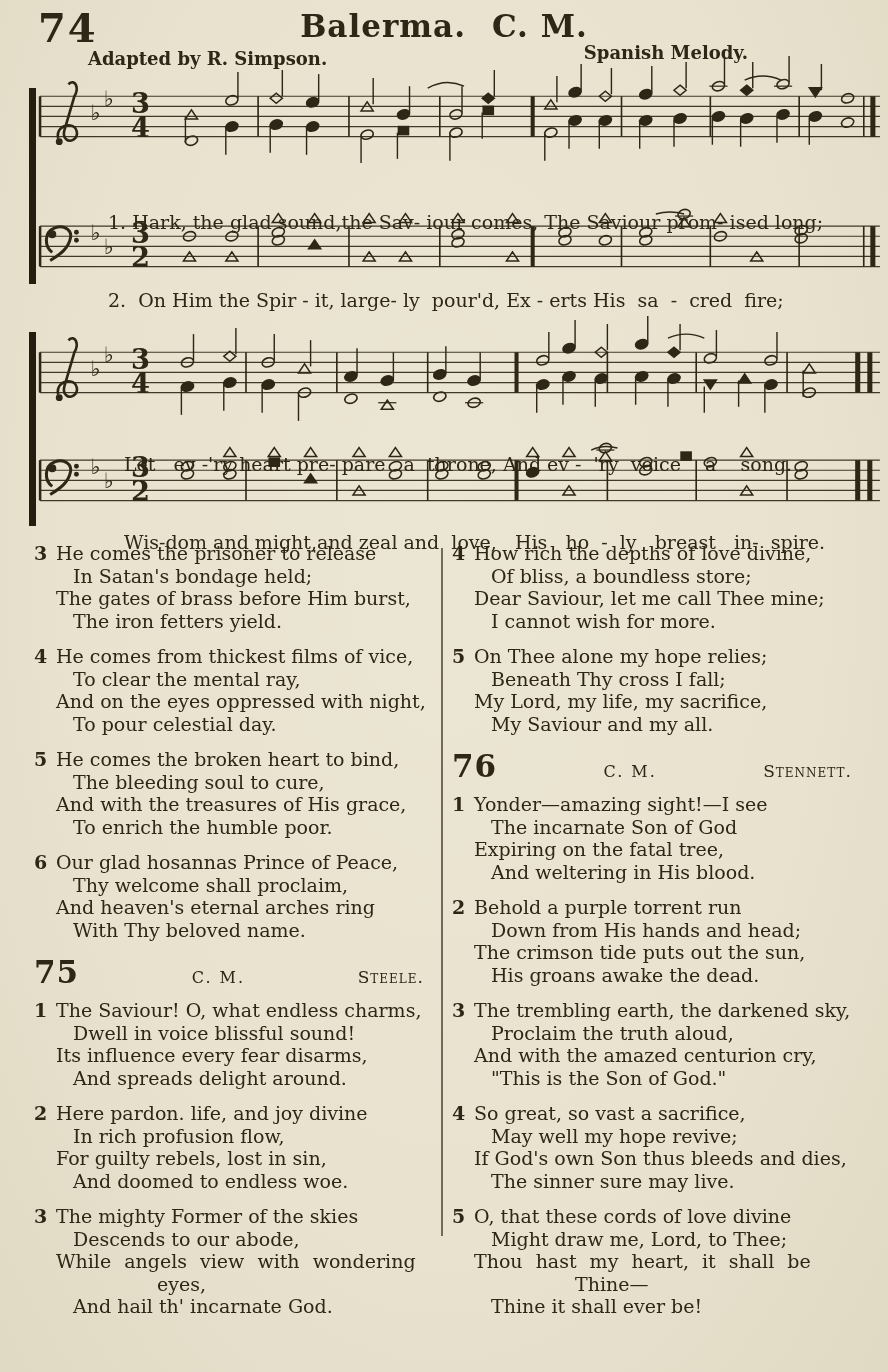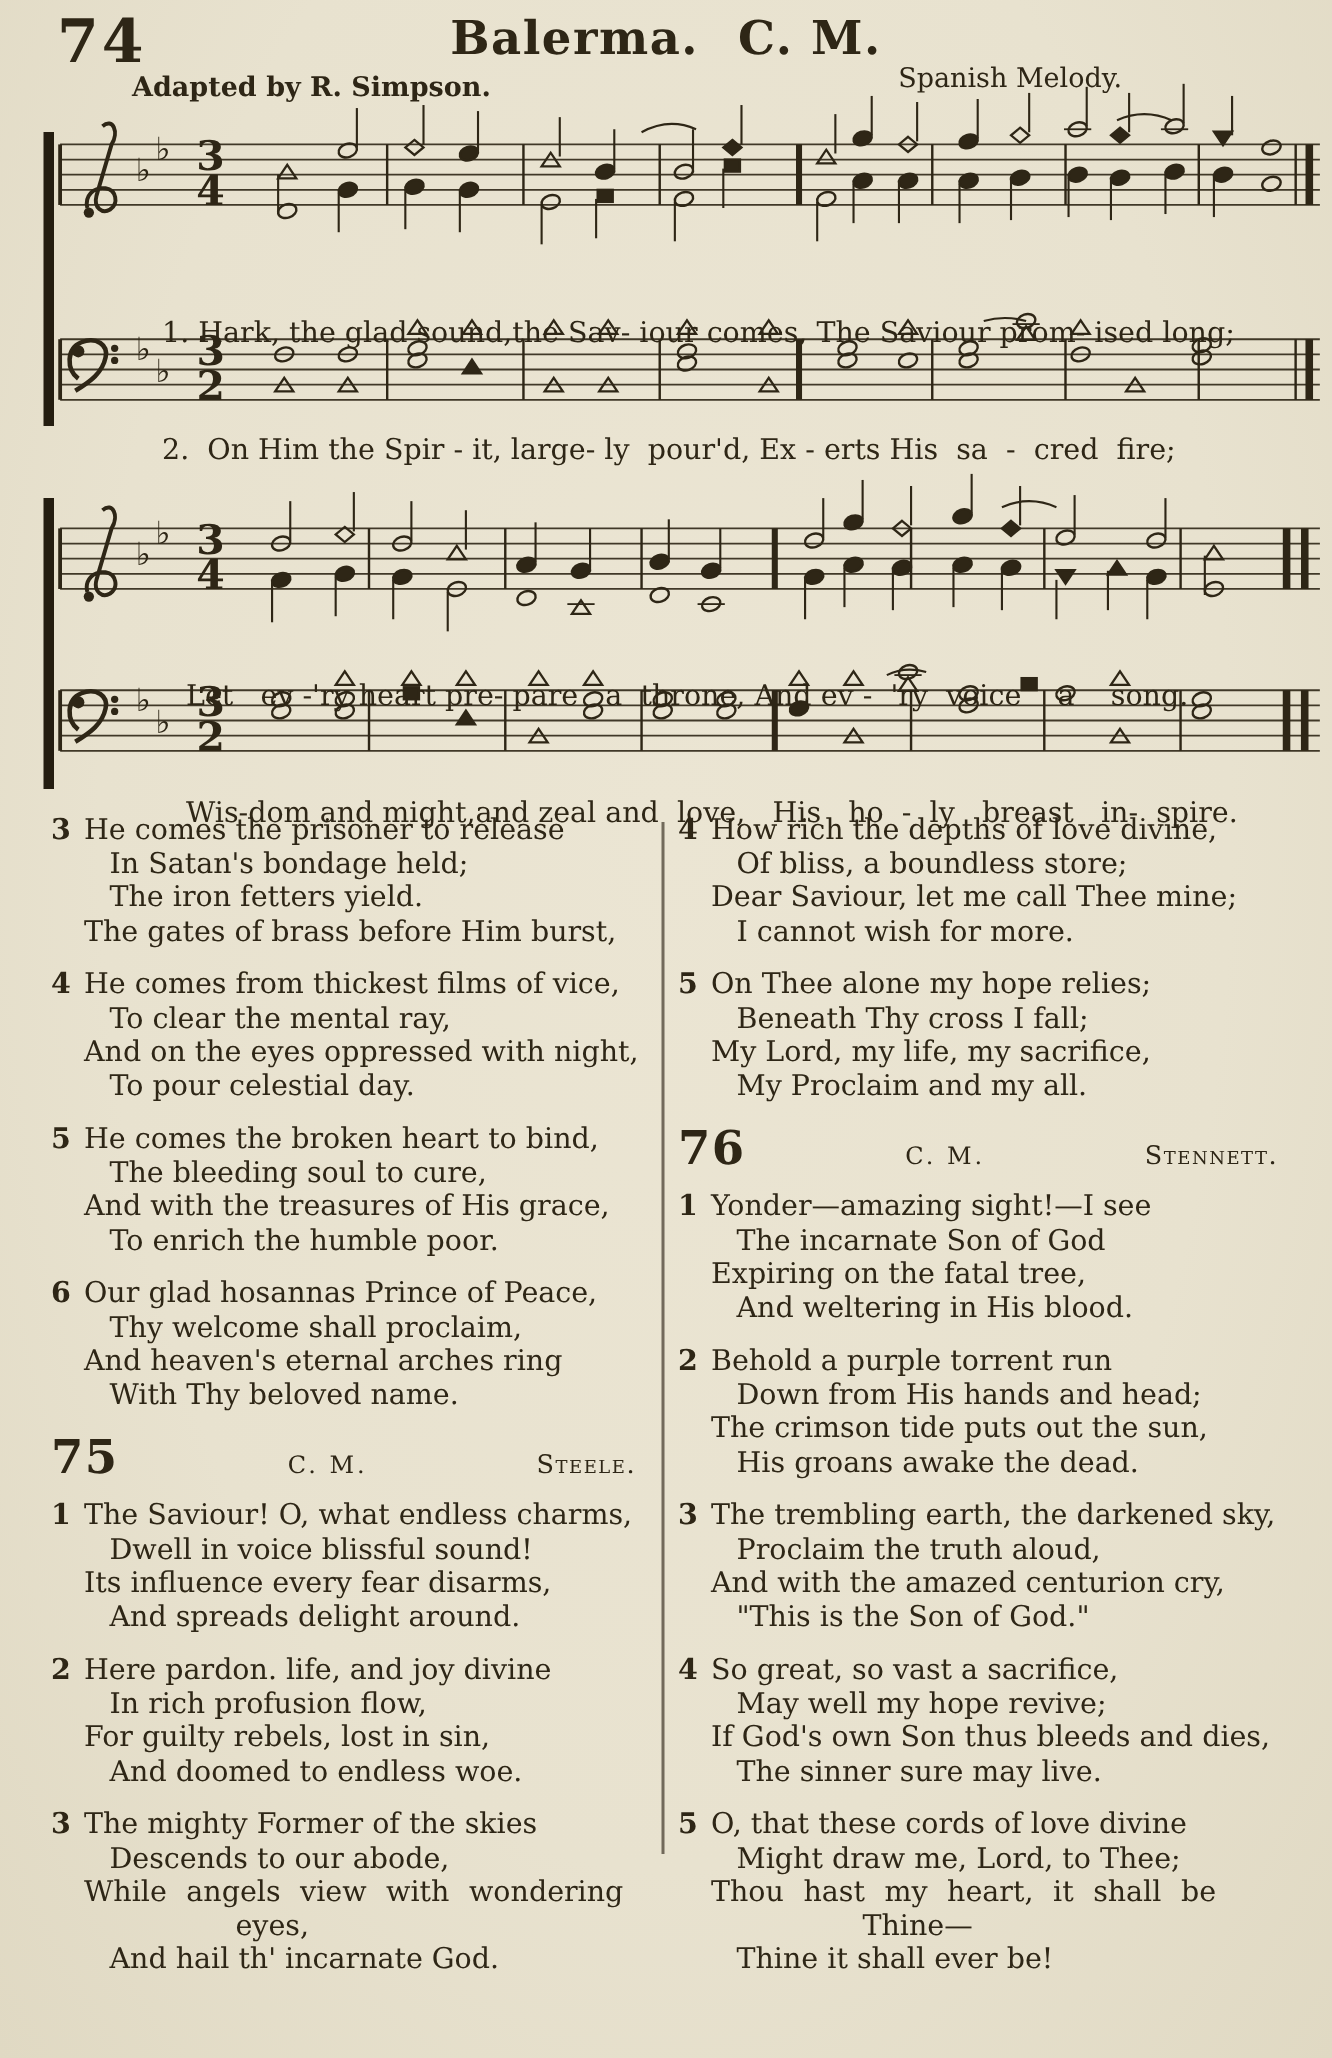--- a/index.html
+++ b/index.html
@@ -5,21 +5,21 @@
   html,body{margin:0;padding:0;}
   body{width:888px;height:1372px;position:relative;overflow:hidden;
        background:radial-gradient(ellipse at 50% 40%, #ebe5d3 0%, #e8e2cf 60%, #e0d9c3 100%);
        font-family:"DejaVu Serif","Liberation Serif",serif;color:#2e2616;}
   .page{position:absolute;inset:0;}
   
   .hymn-no-top{position:absolute;left:38px;top:4px;font-size:40px;font-weight:bold;letter-spacing:2px;}
   .title{position:absolute;left:0;top:8px;width:100%;text-align:center;font-size:31px;font-weight:bold;letter-spacing:1px;}
   .title .tm{margin-left:26px;}
   .attr-left{position:absolute;left:88px;top:48px;font-size:18px;font-weight:bold;}
-  .attr-right{position:absolute;right:140px;top:42px;font-size:18px;font-weight:normal;}
+  .attr-right{position:absolute;right:140px;top:42px;font-size:18px;font-weight:bold;}
   
   .brace{position:absolute;width:7px;background:#241d10;}
   svg.staff{position:absolute;overflow:visible;}
   .lyrics{position:absolute;font-size:19px;line-height:26px;white-space:pre;}
   
   .col{position:absolute;top:542px;font-size:19px;}
   #col-left{left:34px;width:400px;}
   #col-right{left:452px;width:410px;}
   .divider{position:absolute;left:441px;top:548px;width:2px;height:688px;background:#4a4033;opacity:.75;}
   .verse{position:relative;padding-left:22px;margin-bottom:13px;white-space:nowrap;}
@@ -369,22 +369,22 @@
         <ellipse cx="756" cy="22" rx="6.2" ry="4.4" fill="none" stroke="#2e2616" stroke-width="1.6" transform="rotate(-18 756 22)"></ellipse>
         <ellipse cx="756" cy="30" rx="6.2" ry="4.4" fill="none" stroke="#2e2616" stroke-width="1.6" transform="rotate(-18 756 30)"></ellipse>
       </g>
       <path d="M548,6 Q560,0 574,4" fill="none" stroke="#2e2616" stroke-width="1.4"></path>
     </svg>
 
   <div class="col" id="col-left">
       <div class="verse">
         <div class="vl ind0"><span class="vnum">3</span>He comes the prisoner to release</div>
         <div class="vl ind1">In Satan's bondage held;</div>
+        <div class="vl ind0">The gates of brass before Him burst,</div>
         <div class="vl ind1">The iron fetters yield.</div>
-        <div class="vl ind0">The gates of brass before Him burst,</div>
       </div>
       <div class="verse">
         <div class="vl ind0"><span class="vnum">4</span>He comes from thickest films of vice,</div>
         <div class="vl ind1">To clear the mental ray,</div>
         <div class="vl ind0">And on the eyes oppressed with night,</div>
         <div class="vl ind1">To pour celestial day.</div>
       </div>
       <div class="verse">
         <div class="vl ind0"><span class="vnum">5</span>He comes the broken heart to bind,</div>
         <div class="vl ind1">The bleeding soul to cure,</div>
@@ -427,21 +427,21 @@
       <div class="verse">
         <div class="vl ind0"><span class="vnum">4</span>How rich the depths of love divine,</div>
         <div class="vl ind1">Of bliss, a boundless store;</div>
         <div class="vl ind0">Dear Saviour, let me call Thee mine;</div>
         <div class="vl ind1">I cannot wish for more.</div>
       </div>
       <div class="verse">
         <div class="vl ind0"><span class="vnum">5</span>On Thee alone my hope relies;</div>
         <div class="vl ind1">Beneath Thy cross I fall;</div>
         <div class="vl ind0">My Lord, my life, my sacrifice,</div>
-        <div class="vl ind1">My Proclaim and my all.</div>
+        <div class="vl ind1">My Saviour and my all.</div>
       </div>
       <div class="hheading">
         <span class="hnum">76</span>
         <span class="hmeter">C. M.</span>
         <span class="hauthor">Stennett.</span>
       </div>
       <div class="verse">
         <div class="vl ind0"><span class="vnum">1</span>Yonder—amazing sight!—I see</div>
         <div class="vl ind1">The incarnate Son of God</div>
         <div class="vl ind0">Expiring on the fatal tree,</div>

